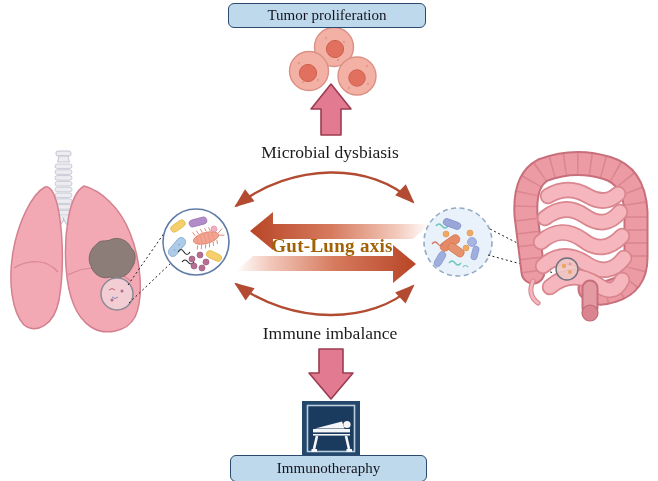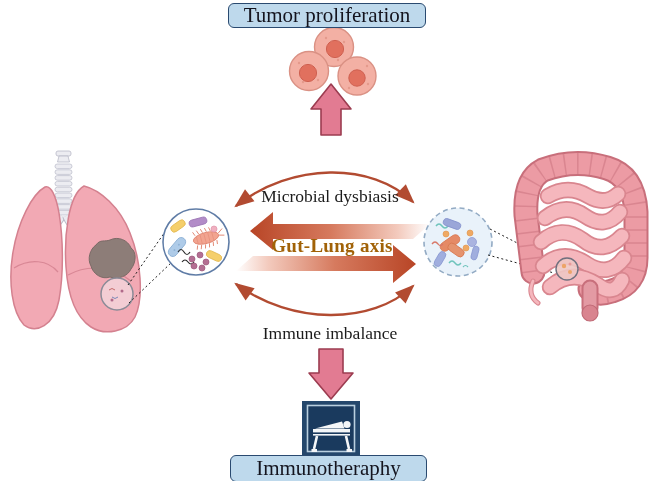--- a/index.html
+++ b/index.html
@@ -4,21 +4,21 @@
 <style>
   html,body{margin:0;padding:0;background:#ffffff;}
   #fig{position:relative;width:658px;height:481px;background:#ffffff;overflow:hidden;
        font-family:"Liberation Serif","DejaVu Serif",serif;}
   #art{position:absolute;left:0;top:0;}
   .lbl{position:absolute;color:#1b1b1b;font-size:17.5px;white-space:nowrap;
        transform:translateX(-50%);}
   .axis-lbl{position:absolute;color:#a16207;font-size:19px;font-weight:bold;white-space:nowrap;
        transform:translateX(-50%);letter-spacing:.3px;}
   .bluebox{position:absolute;background:#bed9ec;border:1.6px solid #2a4a70;border-radius:6px;
-       display:flex;align-items:center;justify-content:center;color:#14141e;font-size:21px;}
+       display:flex;align-items:center;justify-content:center;color:#14141e;font-size:15px;}
 </style>
 </head>
 <body>
 
 <div id="fig">
 
 <svg id="art" width="658" height="481" viewBox="0 0 658 481">
   <defs>
     <marker id="arrA" viewBox="0 0 10 8" refX="8.5" refY="4" markerWidth="9.5" markerHeight="7.6" orient="auto-start-reverse">
       <path d="M0.5,0.5 L9.5,4 L0.5,7.5 Z" fill="#b24b31"></path>
@@ -236,21 +236,21 @@
       <rect x="346.5" y="449" width="5.5" height="3"></rect>
     </g>
     <path d="M317,436 L314,449 M346,436 L349,449" stroke="#f4f6f8" stroke-width="2.6" fill="none"></path>
   </g>
 </svg>
 
 <div class="bluebox" style="left:228px;top:3px;width:196px;height:23px;">
   <span>Tumor proliferation</span>
 </div>
 
-<div class="lbl" style="left:330px;top:142px;margin-top:44px;">Microbial dysbiasis</div>
+<div class="lbl" style="left:330px;top:142px;">Microbial dysbiasis</div>
 
 <div class="axis-lbl" style="left:332px;top:235px;">Gut-Lung axis</div>
 
 <div class="lbl" style="left:330px;top:323px;">Immune imbalance</div>
 
 <div class="bluebox" style="left:230px;top:455px;width:195px;height:25px;">
   <span>Immunotheraphy</span>
 </div>
 
 </div>

